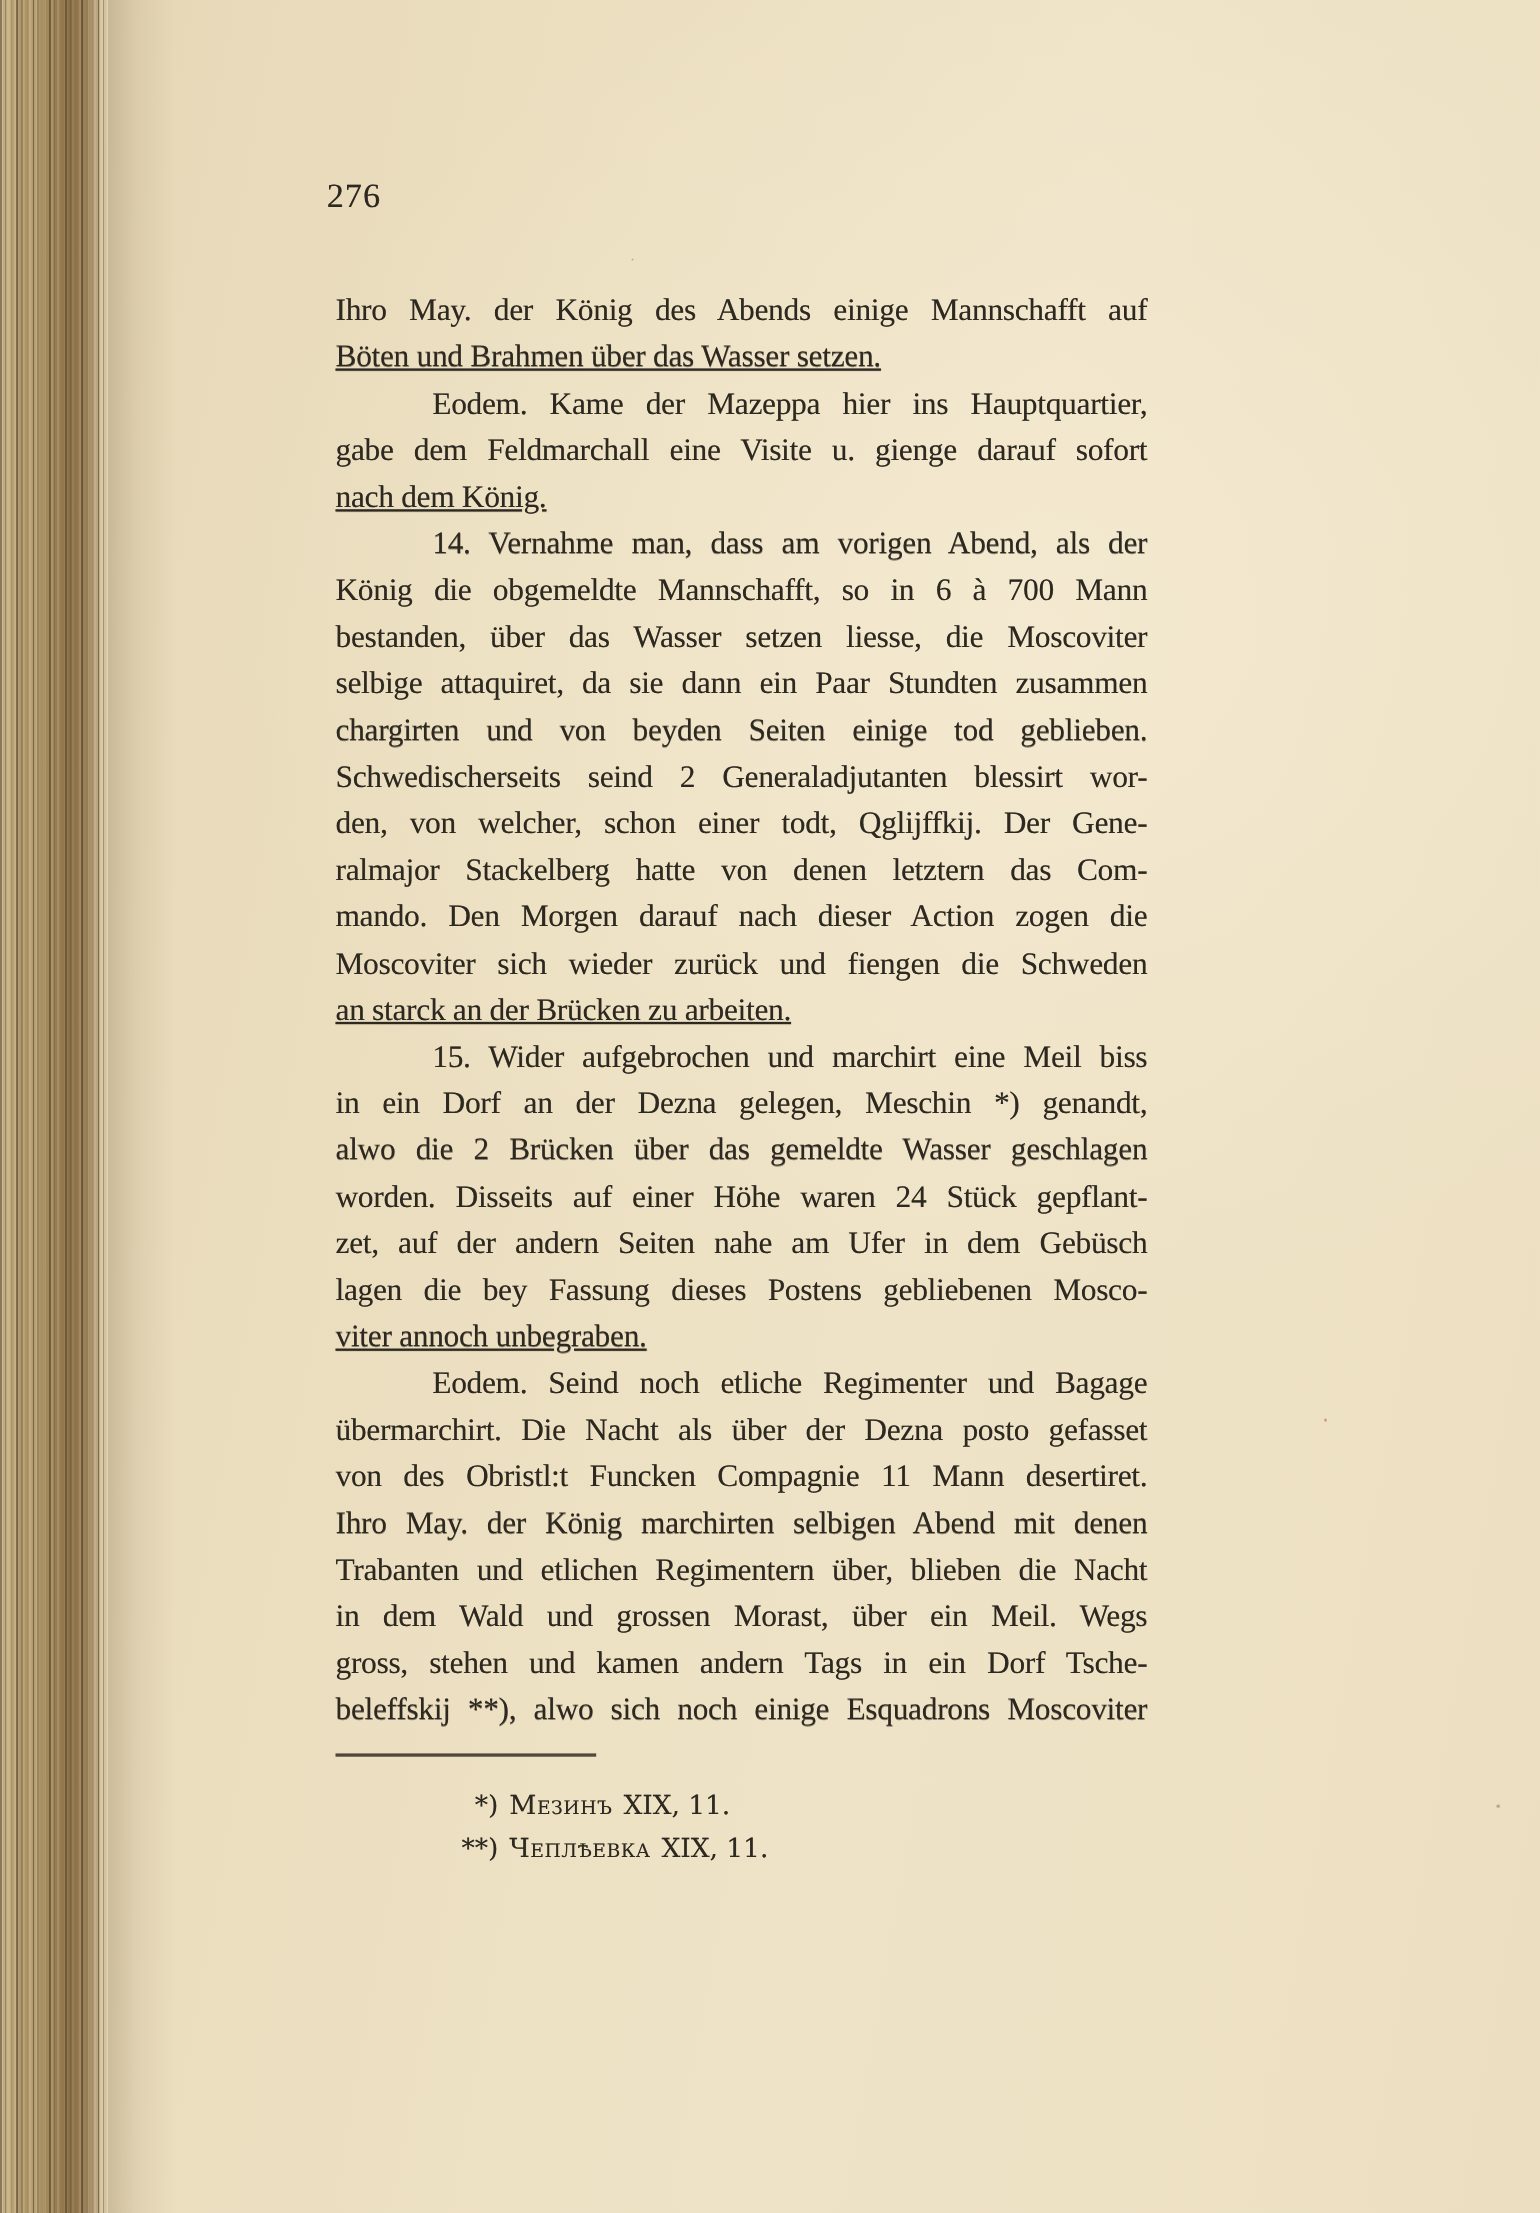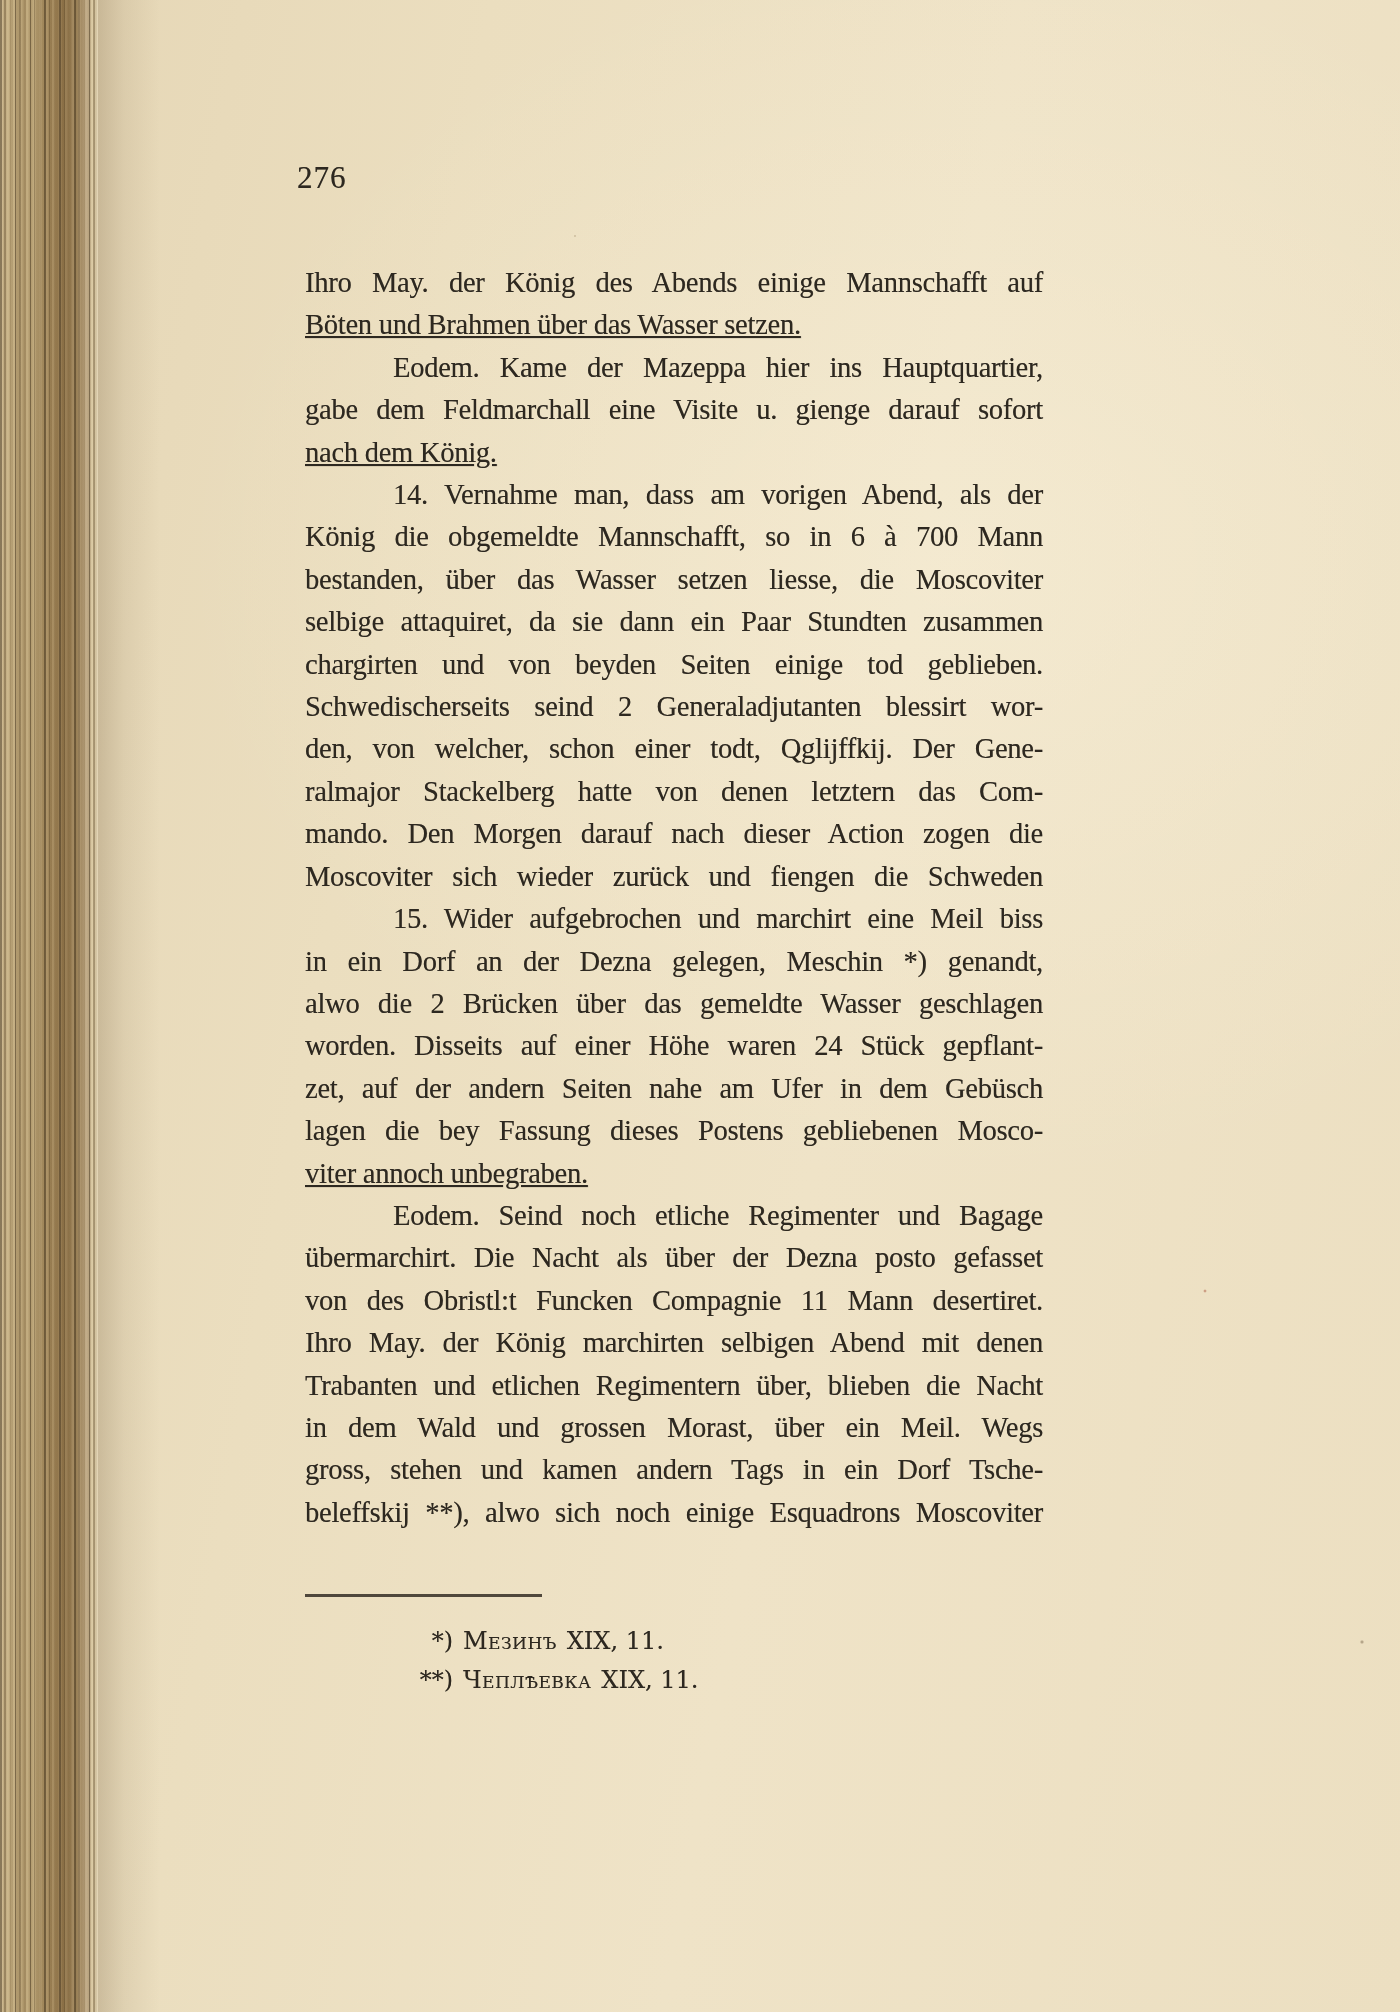--- a/index.html
+++ b/index.html
@@ -144,20 +144,21 @@
       <div class="line indent">14.  Vernahme man, dass am vorigen Abend, als der</div>
       <div class="line">König die obgemeldte Mannschafft, so in 6 à 700 Mann</div>
       <div class="line">bestanden, über das Wasser setzen liesse, die Moscoviter</div>
       <div class="line">selbige attaquiret, da sie dann ein Paar Stundten zusammen</div>
       <div class="line">chargirten und von beyden Seiten einige tod geblieben.</div>
       <div class="line">Schwedischerseits seind 2 Generaladjutanten blessirt wor-</div>
       <div class="line">den, von welcher, schon einer todt, Qglijffkij.  Der Gene-</div>
       <div class="line">ralmajor Stackelberg hatte von denen letztern das Com-</div>
       <div class="line">mando.  Den Morgen darauf nach dieser Action zogen die</div>
       <div class="line">Moscoviter sich wieder zurück und fiengen die Schweden</div>
+      <div class="line last">an starck an der Brücken zu arbeiten.</div>
       <div class="line indent">15.  Wider aufgebrochen und marchirt eine Meil biss</div>
       <div class="line">in ein Dorf an der Dezna gelegen, Meschin *) genandt,</div>
       <div class="line">alwo die 2 Brücken über das gemeldte Wasser geschlagen</div>
       <div class="line">worden.  Disseits auf einer Höhe waren 24 Stück gepflant-</div>
       <div class="line">zet, auf der andern Seiten nahe am Ufer in dem Gebüsch</div>
       <div class="line">lagen die bey Fassung dieses Postens gebliebenen Mosco-</div>
       <div class="line last">viter annoch unbegraben.</div>
       <div class="line indent">Eodem.  Seind noch etliche Regimenter und Bagage</div>
       <div class="line">übermarchirt.  Die Nacht als über der Dezna posto gefasset</div>
       <div class="line">von des Obristl:t Funcken Compagnie 11 Mann desertiret.</div>

